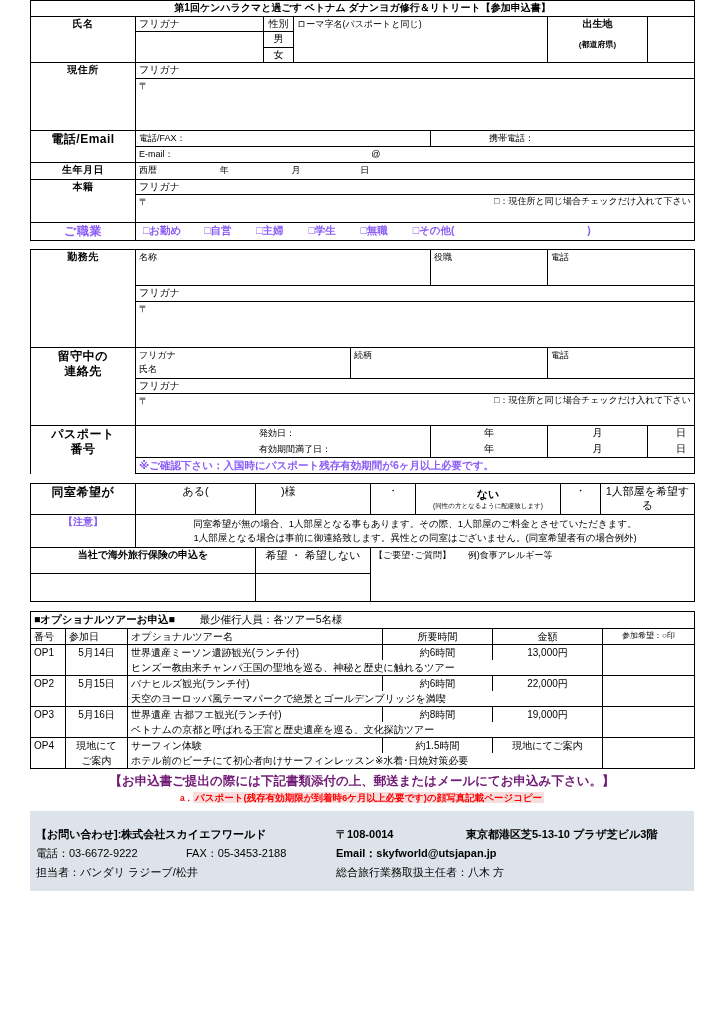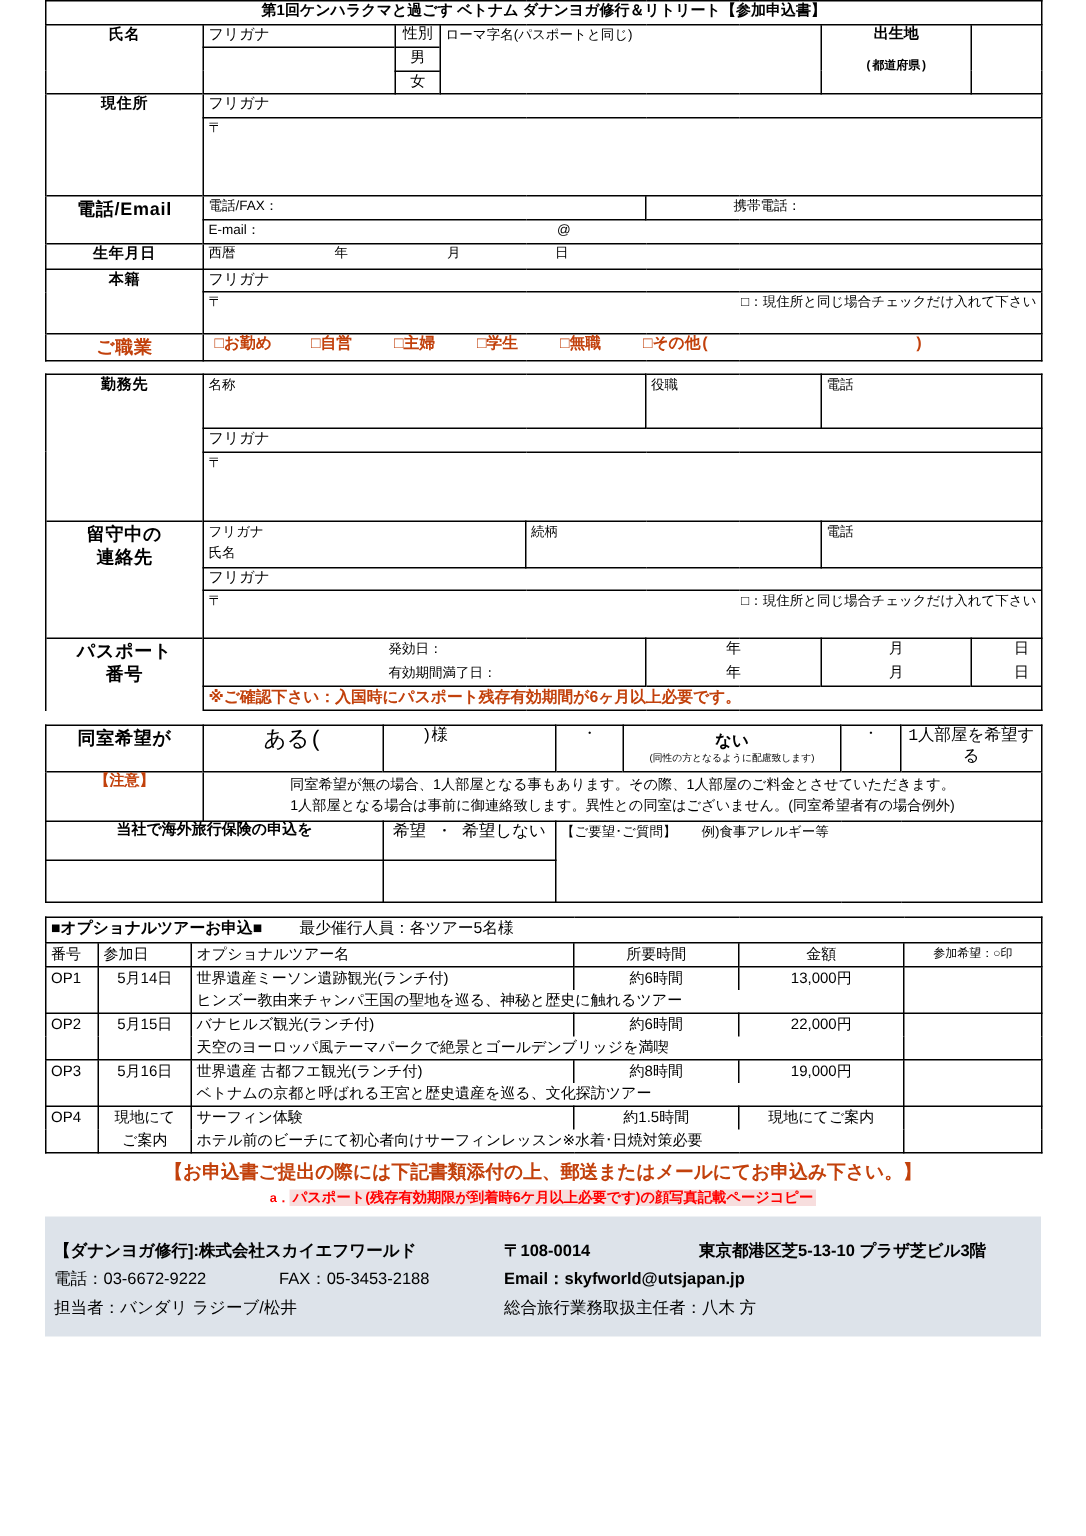--- a/index.html
+++ b/index.html
@@ -26,34 +26,34 @@
   .lbl-sm{font-weight:bold;font-size:12px;text-align:center;vertical-align:middle;}
   .ttl{
     text-align:center;font-weight:bold;font-size:13.5px;
     padding:3px 0;vertical-align:middle;letter-spacing:0px;
   }
   .dotted-b{border-bottom:1px dotted #000 !important;}
   .dotted-l{border-left:1px dotted #000 !important;}
   .no-b{border-bottom:none !important;}
   .no-t{border-top:none !important;}
   .ctr{text-align:center;}
-  .mid{vertical-align:middle;font-family:Liberation Mono, monospace;}
-  .red{color:#c2410c;}
+  .mid{vertical-align:middle;}
+  .red{color:#8b5cf6;}
   .bold{font-weight:bold;}
   .tiny{font-size:6.5px;}
   .sm{font-size:9px;}
   .gap{height:9px;}
 
   
   table.opt{border-collapse:collapse;width:664px;table-layout:fixed;}
   table.opt td{border:1px solid #000;padding:1px 3px;font-size:10px;line-height:1.3;vertical-align:top;box-sizing:border-box;}
   .opthead{font-size:10px;}
   .optnum{text-align:left;}
 
-  .note-red{color:#c2410c;font-weight:bold;text-align:center;font-size:12.5px;line-height:1.45;}
+  .note-red{color:#701a75;font-weight:bold;text-align:center;font-size:12.5px;line-height:1.45;}
   .note-a{color:#ff0000;font-weight:bold;text-align:center;font-size:9.5px;}
   .note-a span.hl{background:#f7dede;padding:0 2px;}
   .note-red2{color:#ff0000;font-weight:bold;text-align:center;font-size:10.5px;}
 
   .footer{
     background:#dde3ea;
     width:664px;
     padding:6px 6px 8px 6px;
     box-sizing:border-box;
     margin-top:6px;
@@ -260,21 +260,21 @@
       <col style="width:115px">
       <col style="width:45px">
       <col style="width:145px">
       <col style="width:40px">
       <col style="width:94px">
     </colgroup>
 
     <tbody>
         <tr>
       <td class="lbl dotted-b" style="font-size:12px;height:28px">同室希望が</td>
-      <td class="ctr mid dotted-b dotted-l" style="font-size:15px">ある(</td>
+      <td class="ctr mid dotted-b dotted-l" style="font-size:11px">ある(</td>
       <td class="mid dotted-b" style="font-size:11px;text-align:left;padding-left:25px">)様</td>
       <td class="ctr mid dotted-b">・</td>
       <td class="ctr dotted-b" style="vertical-align:middle">
         <div style="font-size:11px;font-weight:bold">ない</div>
         <div class="tiny">(同性の方となるように配慮致します)</div>
       </td>
       <td class="ctr mid dotted-b">・</td>
       <td class="ctr mid dotted-b" style="font-size:11px">1人部屋を希望する</td>
     </tr>
 
@@ -391,21 +391,21 @@
   <div style="margin-top:3px">
     <div class="note-red">【お申込書ご提出の際には下記書類添付の上、郵送またはメールにてお申込み下さい。】</div>
     <div class="note-a" style="margin-top:2px">
       <span style="font-size:8.5px">a．</span><span class="hl">パスポート(残存有効期限が到着時6ケ月以上必要です)の顔写真記載ページコピー</span>
     </div>
   </div>
 
   <div class="footer">
     <div style="height:8px"></div>
     <div class="frow">
-      <div class="fc1 fbold">【ダナンヨガ修行]:株式会社スカイエフワールド</div>
+      <div class="fc1 fbold">【お問い合わせ]:株式会社スカイエフワールド</div>
       <div class="fc2 fbold">〒108-0014</div>
       <div class="fc3 fbold">東京都港区芝5-13-10 プラザ芝ビル3階</div>
     </div>
     <div class="frow">
       <div class="fc1" style="display:flex">
         <span style="width:150px">電話：03-6672-9222</span>
         <span>FAX：05-3453-2188</span>
       </div>
       <div class="fc2"></div>
       <div class="fc3 fbold" style="margin-left:-130px">Email：skyfworld@utsjapan.jp</div>

